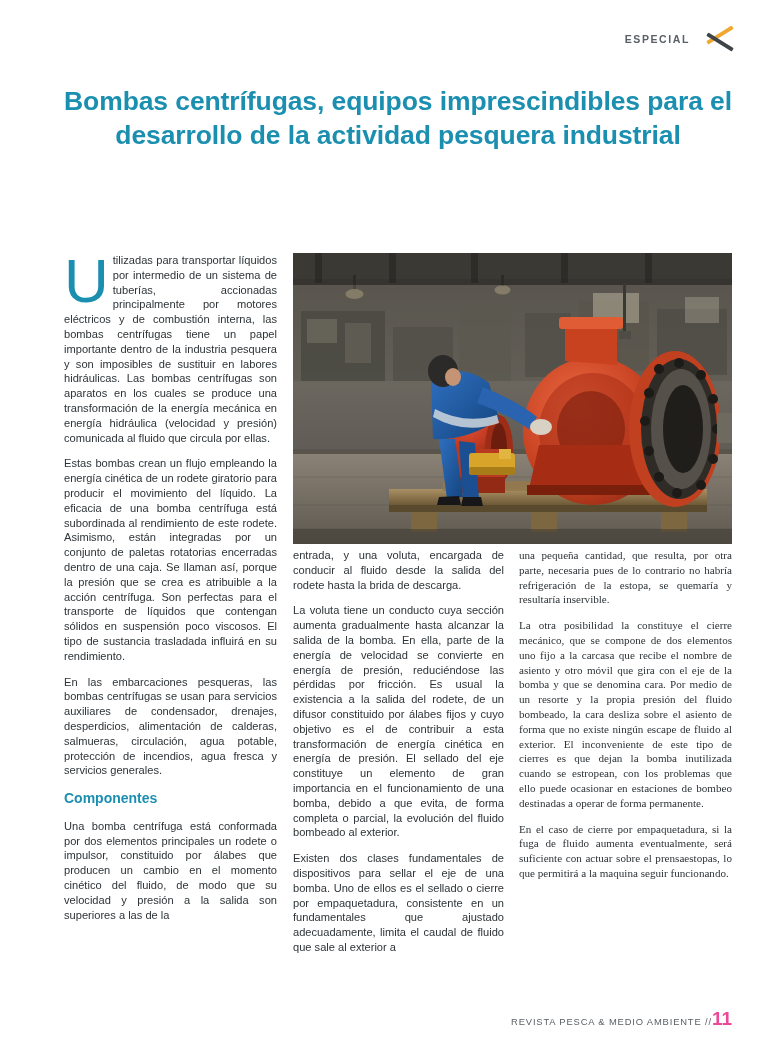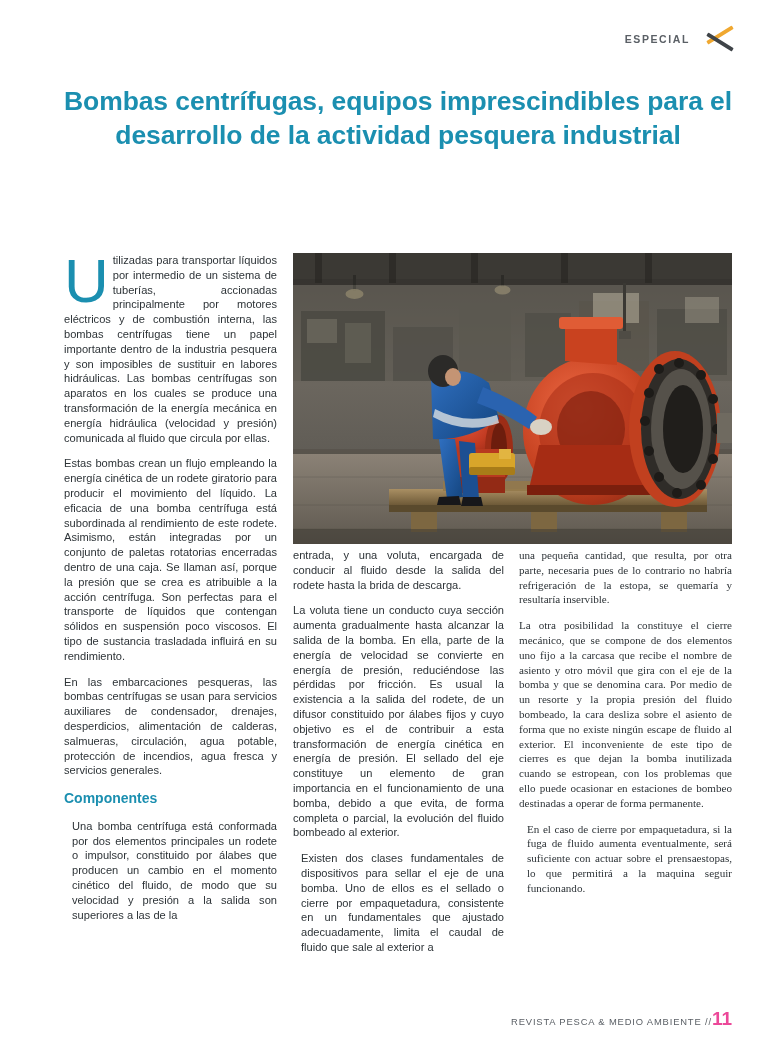--- a/index.html
+++ b/index.html
@@ -98,21 +98,21 @@
   .col {
     position: absolute;
     font-size: 11.1px;
     line-height: 1.335;
     color: #2d3337;
     text-align: justify;
     -webkit-hyphens: auto;
     hyphens: auto;
   }
   .col p { margin: 0 0 11px 0; }
-  .col p:last-child { margin-bottom: 0; margin-left: 8px; }
+  .col p:last-child { margin-bottom: 0; }
 
   #col1 { left: 64px;  top: 253px; width: 213px; }
   #col2 { left: 293px; top: 548px; width: 211px; }
   #col3 { left: 519px; top: 548px; width: 213px; font-family: Liberation Serif, serif; }
 
   
   .dropcap-para {
     position: relative;
     min-height: 64px;
   }

